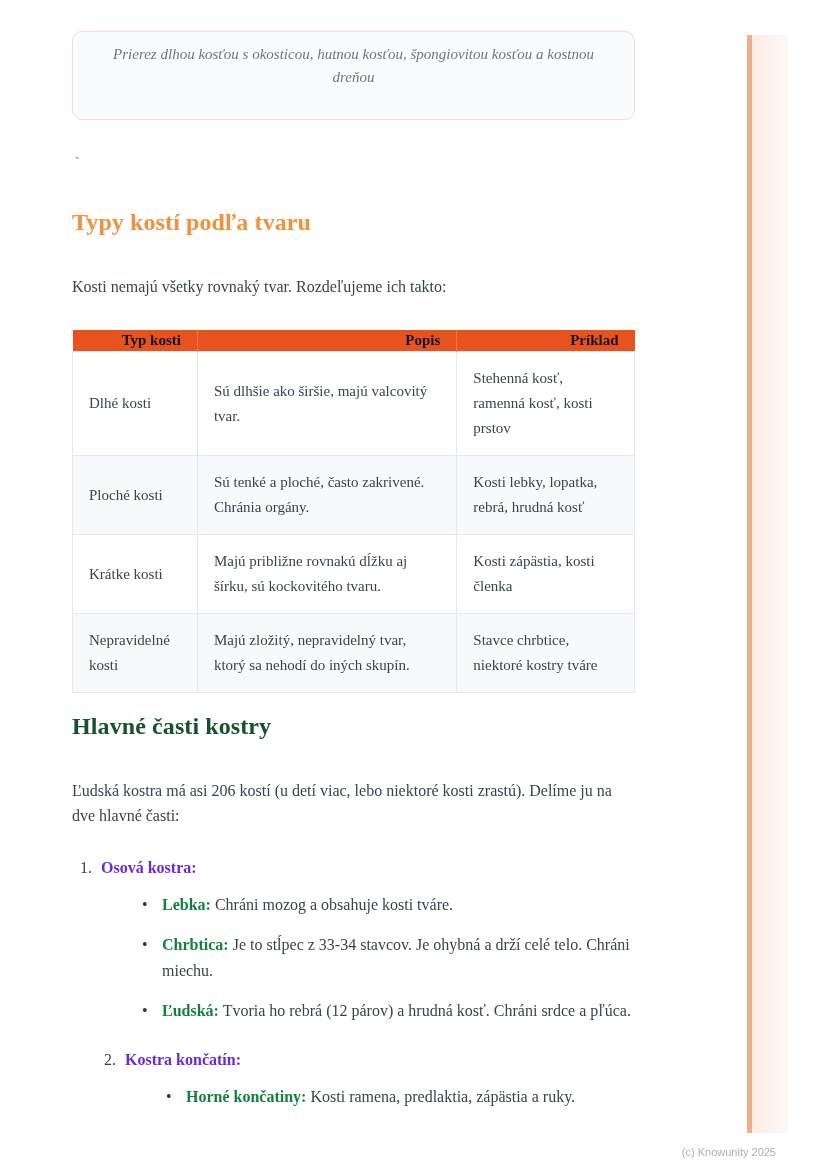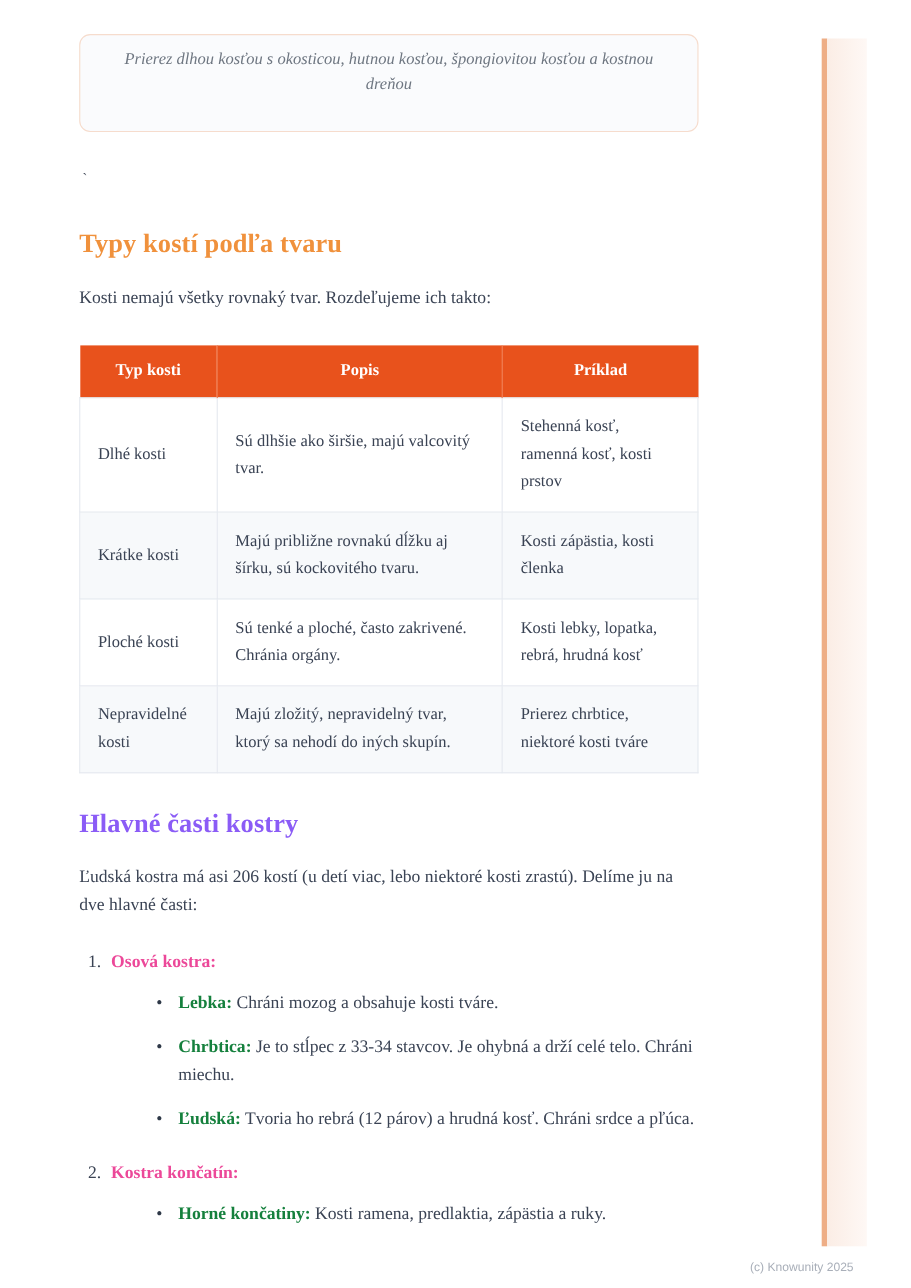--- a/index.html
+++ b/index.html
@@ -42,62 +42,62 @@
     padding-left: 3px;
   }
   h1.section-title {
     margin-top: 39px;
     font-size: 24px;
     font-weight: 700;
     color: #f0913c;
     letter-spacing: 0.1px;
   }
   .intro {
-    margin-top: 22px;
+    margin-top: 38px;
     font-size: 16px;
     line-height: 25px;
   }
   
   table.bone-table {
     margin-top: 31px;
     width: 563px;
     border-collapse: collapse;
     font-size: 15px;
   }
   table.bone-table thead th {
     background: #e8521c;
-    color: #ffffff;
+    color: #0f172a;
     font-weight: 700;
-    text-align: center;
-    padding: 15px 16px;
+    text-align: right;
+    padding: 2px 16px;
     border-right: 1px solid #ef7a4e;
   }
   table.bone-table thead th:last-child { border-right: none; }
   table.bone-table tbody td {
     border: 1px solid #e5e9ef;
     padding: 14px 16px;
     line-height: 25px;
     vertical-align: middle;
     background: #ffffff;
   }
   table.bone-table tbody tr:nth-child(even) td { background: #f7f9fb; }
   h2.section-title {
-    margin-top: 33px;
+    margin-top: 20px;
     font-size: 24px;
     font-weight: 700;
-    color: #8b5cf6;
+    color: #14532d;
     letter-spacing: 0.1px;
   }
   
   ol.main-list { list-style: none; margin-top: 28px; }
   ol.main-list > li { margin-bottom: 24px; }
-  ol.main-list > li:last-child { margin-bottom: 0; }
+  ol.main-list > li:last-child { margin-bottom: 0; margin-left: 24px; }
   .oli-head { font-size: 16px; line-height: 24px; }
   .oli-num { margin-left: 8px; margin-right: 5px; }
-  .oli-label { font-weight: 700; color: #ec4899; }
+  .oli-label { font-weight: 700; color: #6d28d9; }
   ul.sub-list { list-style: none; margin-top: 12px; }
   ul.sub-list > li {
     display: flex;
     margin-bottom: 14px;
     font-size: 16px;
     line-height: 26px;
   }
   ul.sub-list > li:last-child { margin-bottom: 0; }
   .bullet {
     flex: 0 0 20px;
@@ -169,33 +169,33 @@
         <th>Príklad</th>
       </tr>
     </thead>
     <tbody>
       <tr>
         <td>Dlhé kosti</td>
         <td>Sú dlhšie ako širšie, majú valcovitý tvar.</td>
         <td>Stehenná kosť, ramenná kosť, kosti prstov</td>
       </tr>
       <tr>
+        <td>Ploché kosti</td>
+        <td>Sú tenké a ploché, často zakrivené. Chránia orgány.</td>
+        <td>Kosti lebky, lopatka, rebrá, hrudná kosť</td>
+      </tr>
+      <tr>
         <td>Krátke kosti</td>
         <td>Majú približne rovnakú dĺžku aj šírku, sú kockovitého tvaru.</td>
         <td>Kosti zápästia, kosti členka</td>
       </tr>
       <tr>
-        <td>Ploché kosti</td>
-        <td>Sú tenké a ploché, často zakrivené. Chránia orgány.</td>
-        <td>Kosti lebky, lopatka, rebrá, hrudná kosť</td>
-      </tr>
-      <tr>
         <td>Nepravidelné kosti</td>
         <td>Majú zložitý, nepravidelný tvar, ktorý sa nehodí do iných skupín.</td>
-        <td>Prierez chrbtice, niektoré kosti tváre</td>
+        <td>Stavce chrbtice, niektoré kostry tváre</td>
       </tr>
     </tbody>
   </table>
 
   <h2 class="section-title">Hlavné časti kostry</h2>
 
   <p class="intro">Ľudská kostra má asi 206 kostí (u detí viac, lebo niektoré kosti zrastú). Delíme ju na dve hlavné časti:</p>
 
   <ol class="main-list">
     <li>

